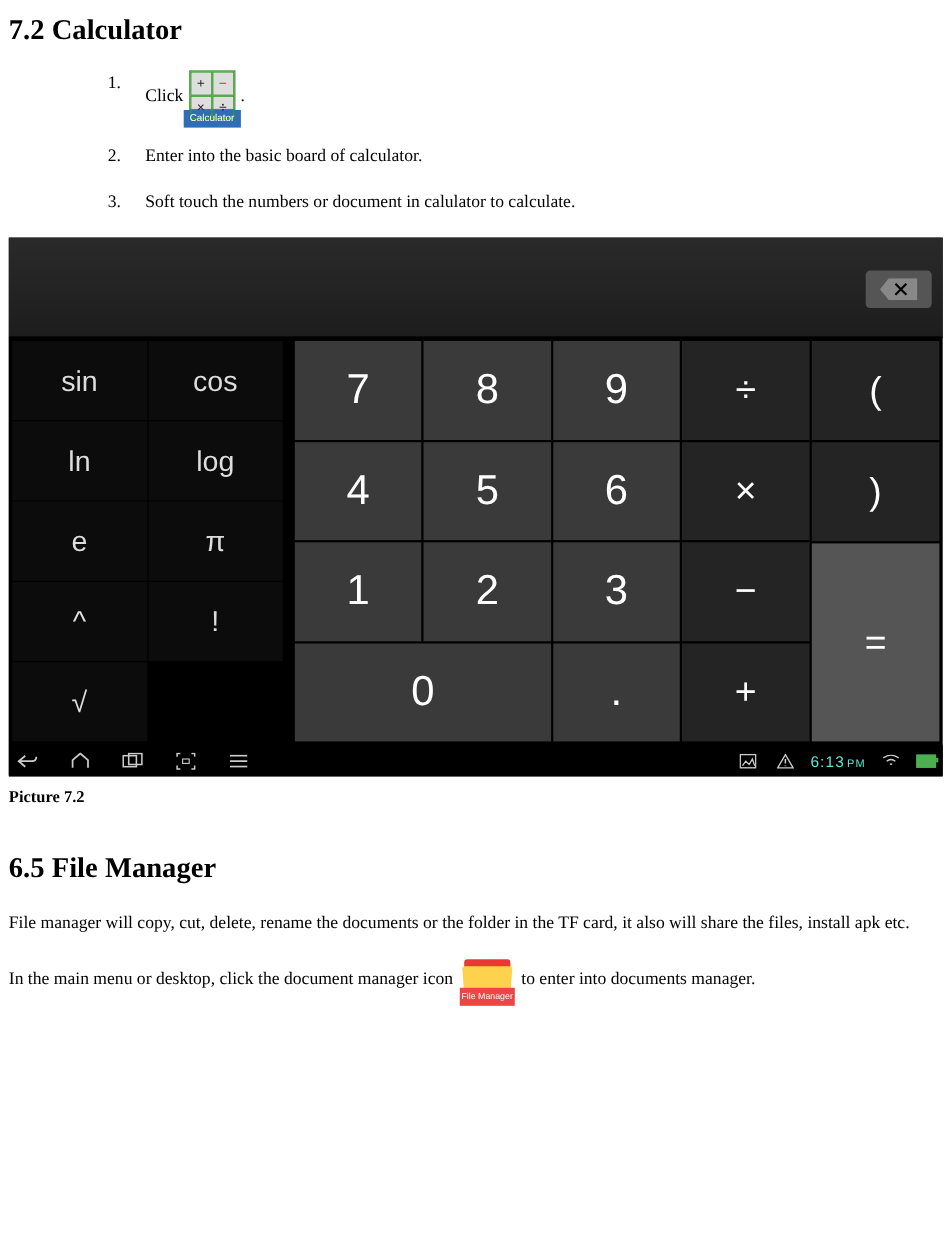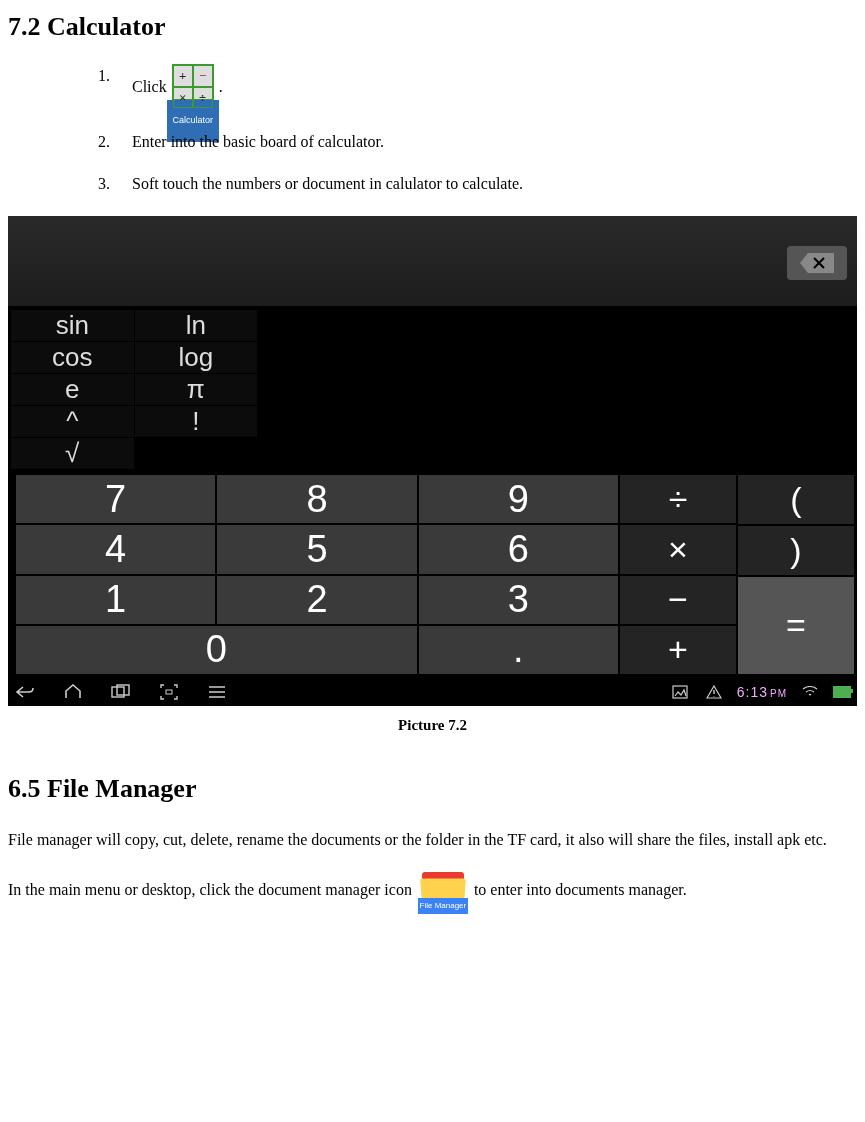--- a/index.html
+++ b/index.html
@@ -64,21 +64,21 @@
   .calc-app-icon .c2 { color: #c0392b; }
   .calc-app-icon .c3 { color: #2a2a2a; }
   .calc-app-icon .c4 { color: #2a2a2a; }
   .calc-app-icon .lbl {
     display:block;
     width:52px;
     background:#2f6db5;
     color:#fff;
     font-size:9px;
     text-align:center;
-    padding:14px 0;
+    padding:1px 0;
     font-family: Arial, sans-serif;
   }
   
   .screenshot {
     width: 849px;
     height: 489px;
     background: #000;
     position: relative;
     font-family: Arial, Helvetica, sans-serif;
     color: #fff;
@@ -99,21 +99,20 @@
     background: #555;
     border-radius: 4px;
     display: flex;
     align-items: center;
     justify-content: center;
   }
   .backspace-btn svg { display:block; }
   .calc-body {
     display: flex;
     height: 370px;
-    flex-direction: column;
   }
   .sci-pad {
     width: 252px;
     background: #000;
     display: grid;
     grid-template-columns: 1fr 1fr;
     grid-template-rows: repeat(5, 1fr);
     gap: 1px;
     padding: 3px 3px 3px 3px;
     box-sizing: border-box;
@@ -218,21 +217,21 @@
     align-items: center;
     justify-content: center;
     width: 22px;
     height: 22px;
   }
   .nav-right {
     margin-left: auto;
     display:flex;
     align-items:center;
     gap: 12px;
-    color: #f0abfc;
+    color: #5eead4;
     font-size: 14px;
   }
   .status-time {
     font-family: Arial, sans-serif;
     letter-spacing: 1px;
   }
   .status-time .pm {
     font-size: 10px;
     margin-left: 2px;
   }
@@ -246,21 +245,21 @@
   .battery::after {
     content:"";
     position:absolute;
     right:-3px;
     top:2px;
     width:2px;
     height:4px;
     background:#4caf50;
   }
   .caption {
-    text-align: center;
+    text-align: left;
     font-weight: bold;
     font-size: 15px;
     margin: 6px 0 40px 0;
   }
   p.body-text {
     font-size: 16px;
     line-height: 1.75;
     margin: 14px 0;
     text-align: justify;
   }
@@ -285,21 +284,21 @@
     width:42px; height:24px;
     background:#ffd24d;
     border-radius:2px;
     transform: perspective(60px) rotateX(-12deg);
     transform-origin: bottom;
   }
   .file-mgr-icon .lbl {
     position:absolute;
     bottom:0; left:0;
     width:50px;
-    background:#3b82f6;
+    background:#ef4444;
     color:#fff;
     font-size:8px;
     text-align:center;
     padding:1px 0;
     font-family: Arial, sans-serif;
   }
 </style>
 </head>
 <body>
 
@@ -333,22 +332,22 @@
     <div class="backspace-btn">
       <svg width="34" height="20" viewBox="0 0 34 20">
         <path d="M8 0 L34 0 L34 20 L8 20 L0 10 Z" fill="#888"></path>
         <path d="M14 5 L24 15 M24 5 L14 15" stroke="#000" stroke-width="2"></path>
       </svg>
     </div>
   </div>
   <div class="calc-body">
     <div class="sci-pad">
       <div class="sci-btn">sin</div>
+      <div class="sci-btn">cos</div>
       <div class="sci-btn">ln</div>
-      <div class="sci-btn">cos</div>
       <div class="sci-btn">log</div>
       <div class="sci-btn">e</div>
       <div class="sci-btn">π</div>
       <div class="sci-btn">^</div>
       <div class="sci-btn">!</div>
       <div class="sci-btn">√</div>
     </div>
     <div class="num-pad-wrap">
       <div class="num-pad">
         <div class="num-btn">7</div>

